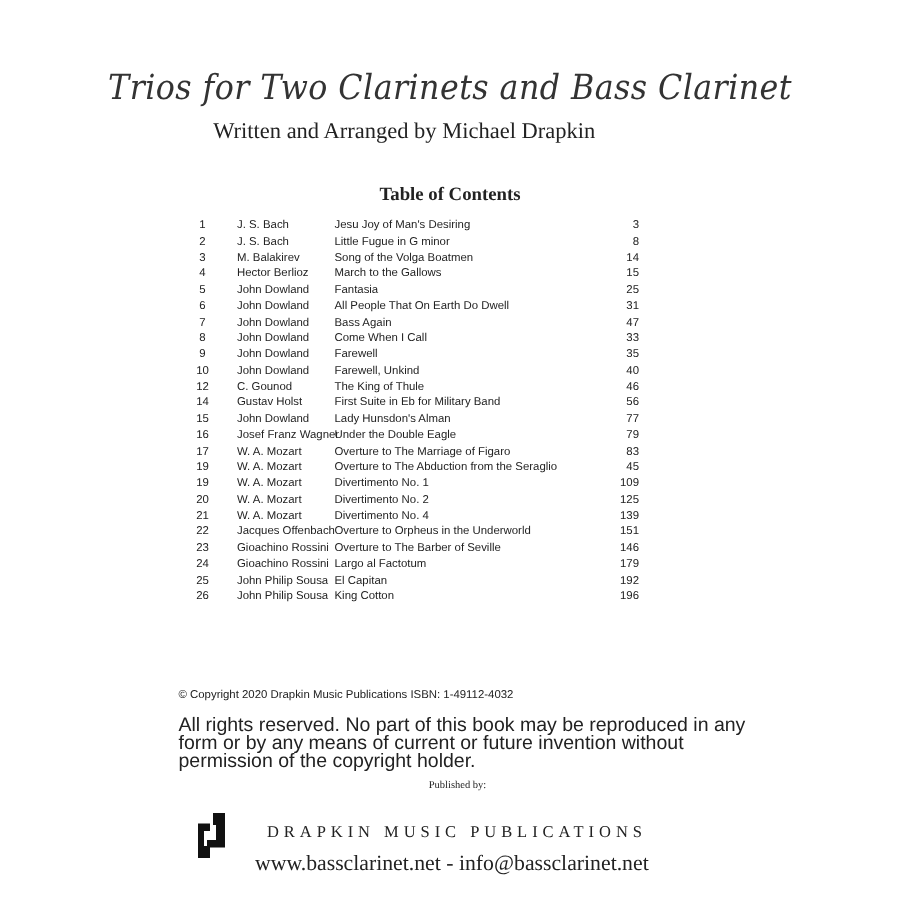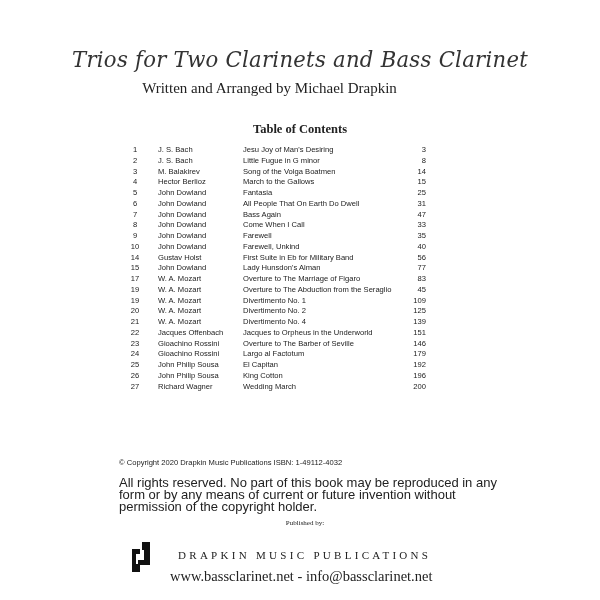--- a/index.html
+++ b/index.html
@@ -20,21 +20,21 @@
       position: absolute; left: 0; width: 600px; top: 122px; text-align: center;
       font-family: "Liberation Serif", serif; font-weight: bold; font-size: 12.5px; color: #222;
     }
     .toc {
       position: absolute; left: 128px; top: 145px; width: 300px;
       font-family: "Liberation Sans", sans-serif; font-size: 7.6px; color: #222;
     }
     .row { position: relative; height: 10.75px; line-height: 10.75px; white-space: nowrap; }
     .num { position: absolute; left: 0; width: 14px; text-align: center; }
     .composer { position: absolute; left: 30px; }
-    .piece { position: absolute; left: 115px; }
+    .piece { position: absolute; left: 95px; }
     .page { position: absolute; right: 2px; text-align: right; }
     .copyright {
       position: absolute; left: 119px; top: 458px;
       font-family: "Liberation Sans", sans-serif; font-size: 7.6px; color: #222;
     }
     .rights {
       position: absolute; left: 119px; top: 477px; width: 380px;
       font-family: "Liberation Sans", sans-serif; font-size: 13px; line-height: 12px; color: #222;
     }
     .published {
@@ -114,32 +114,44 @@
       <span class="piece">Farewell</span>
       <span class="page">35</span>
     </div>
     <div class="row">
       <span class="num">10</span>
       <span class="composer">John Dowland</span>
       <span class="piece">Farewell, Unkind</span>
       <span class="page">40</span>
     </div>
     <div class="row">
+      <span class="num">12</span>
+      <span class="composer">C. Gounod</span>
+      <span class="piece">The King of Thule</span>
+      <span class="page">46</span>
+    </div>
+    <div class="row">
       <span class="num">14</span>
       <span class="composer">Gustav Holst</span>
       <span class="piece">First Suite in Eb for Military Band</span>
       <span class="page">56</span>
     </div>
     <div class="row">
       <span class="num">15</span>
       <span class="composer">John Dowland</span>
       <span class="piece">Lady Hunsdon's Alman</span>
       <span class="page">77</span>
     </div>
     <div class="row">
+      <span class="num">16</span>
+      <span class="composer">Josef Franz Wagner</span>
+      <span class="piece">Under the Double Eagle</span>
+      <span class="page">79</span>
+    </div>
+    <div class="row">
       <span class="num">17</span>
       <span class="composer">W. A. Mozart</span>
       <span class="piece">Overture to The Marriage of Figaro</span>
       <span class="page">83</span>
     </div>
     <div class="row">
       <span class="num">19</span>
       <span class="composer">W. A. Mozart</span>
       <span class="piece">Overture to The Abduction from the Seraglio</span>
       <span class="page">45</span>
@@ -158,21 +170,21 @@
     </div>
     <div class="row">
       <span class="num">21</span>
       <span class="composer">W. A. Mozart</span>
       <span class="piece">Divertimento No. 4</span>
       <span class="page">139</span>
     </div>
     <div class="row">
       <span class="num">22</span>
       <span class="composer">Jacques Offenbach</span>
-      <span class="piece">Jacques to Orpheus in the Underworld</span>
+      <span class="piece">Overture to Orpheus in the Underworld</span>
       <span class="page">151</span>
     </div>
     <div class="row">
       <span class="num">23</span>
       <span class="composer">Gioachino Rossini</span>
       <span class="piece">Overture to The Barber of Seville</span>
       <span class="page">146</span>
     </div>
     <div class="row">
       <span class="num">24</span>
@@ -184,26 +196,20 @@
       <span class="num">25</span>
       <span class="composer">John Philip Sousa</span>
       <span class="piece">El Capitan</span>
       <span class="page">192</span>
     </div>
     <div class="row">
       <span class="num">26</span>
       <span class="composer">John Philip Sousa</span>
       <span class="piece">King Cotton</span>
       <span class="page">196</span>
-    </div>
-    <div class="row">
-      <span class="num">27</span>
-      <span class="composer">Richard Wagner</span>
-      <span class="piece">Wedding March</span>
-      <span class="page">200</span>
     </div>
   </div>
 
 <div class="copyright">© Copyright 2020 Drapkin Music Publications  ISBN: 1-49112-4032</div>
 <div class="rights">All rights reserved.  No part of this book may be reproduced in any form or by any means of current or future invention without permission of the copyright holder.</div>
 
 <svg class="logo" viewBox="0 0 22 32">
   <path d="M12 1 L20 1 L20 24 L8 24 L8 19 L14 19 L14 9 L12 9 Z" fill="#111"></path>
   <path d="M2 8 L10 8 L10 13 L6 13 L6 23 L10 23 L10 31 L2 31 Z" fill="#111"></path>
   <path d="M6 13 L14 13 L14 19 L8 19 Z" fill="#fff"></path>

